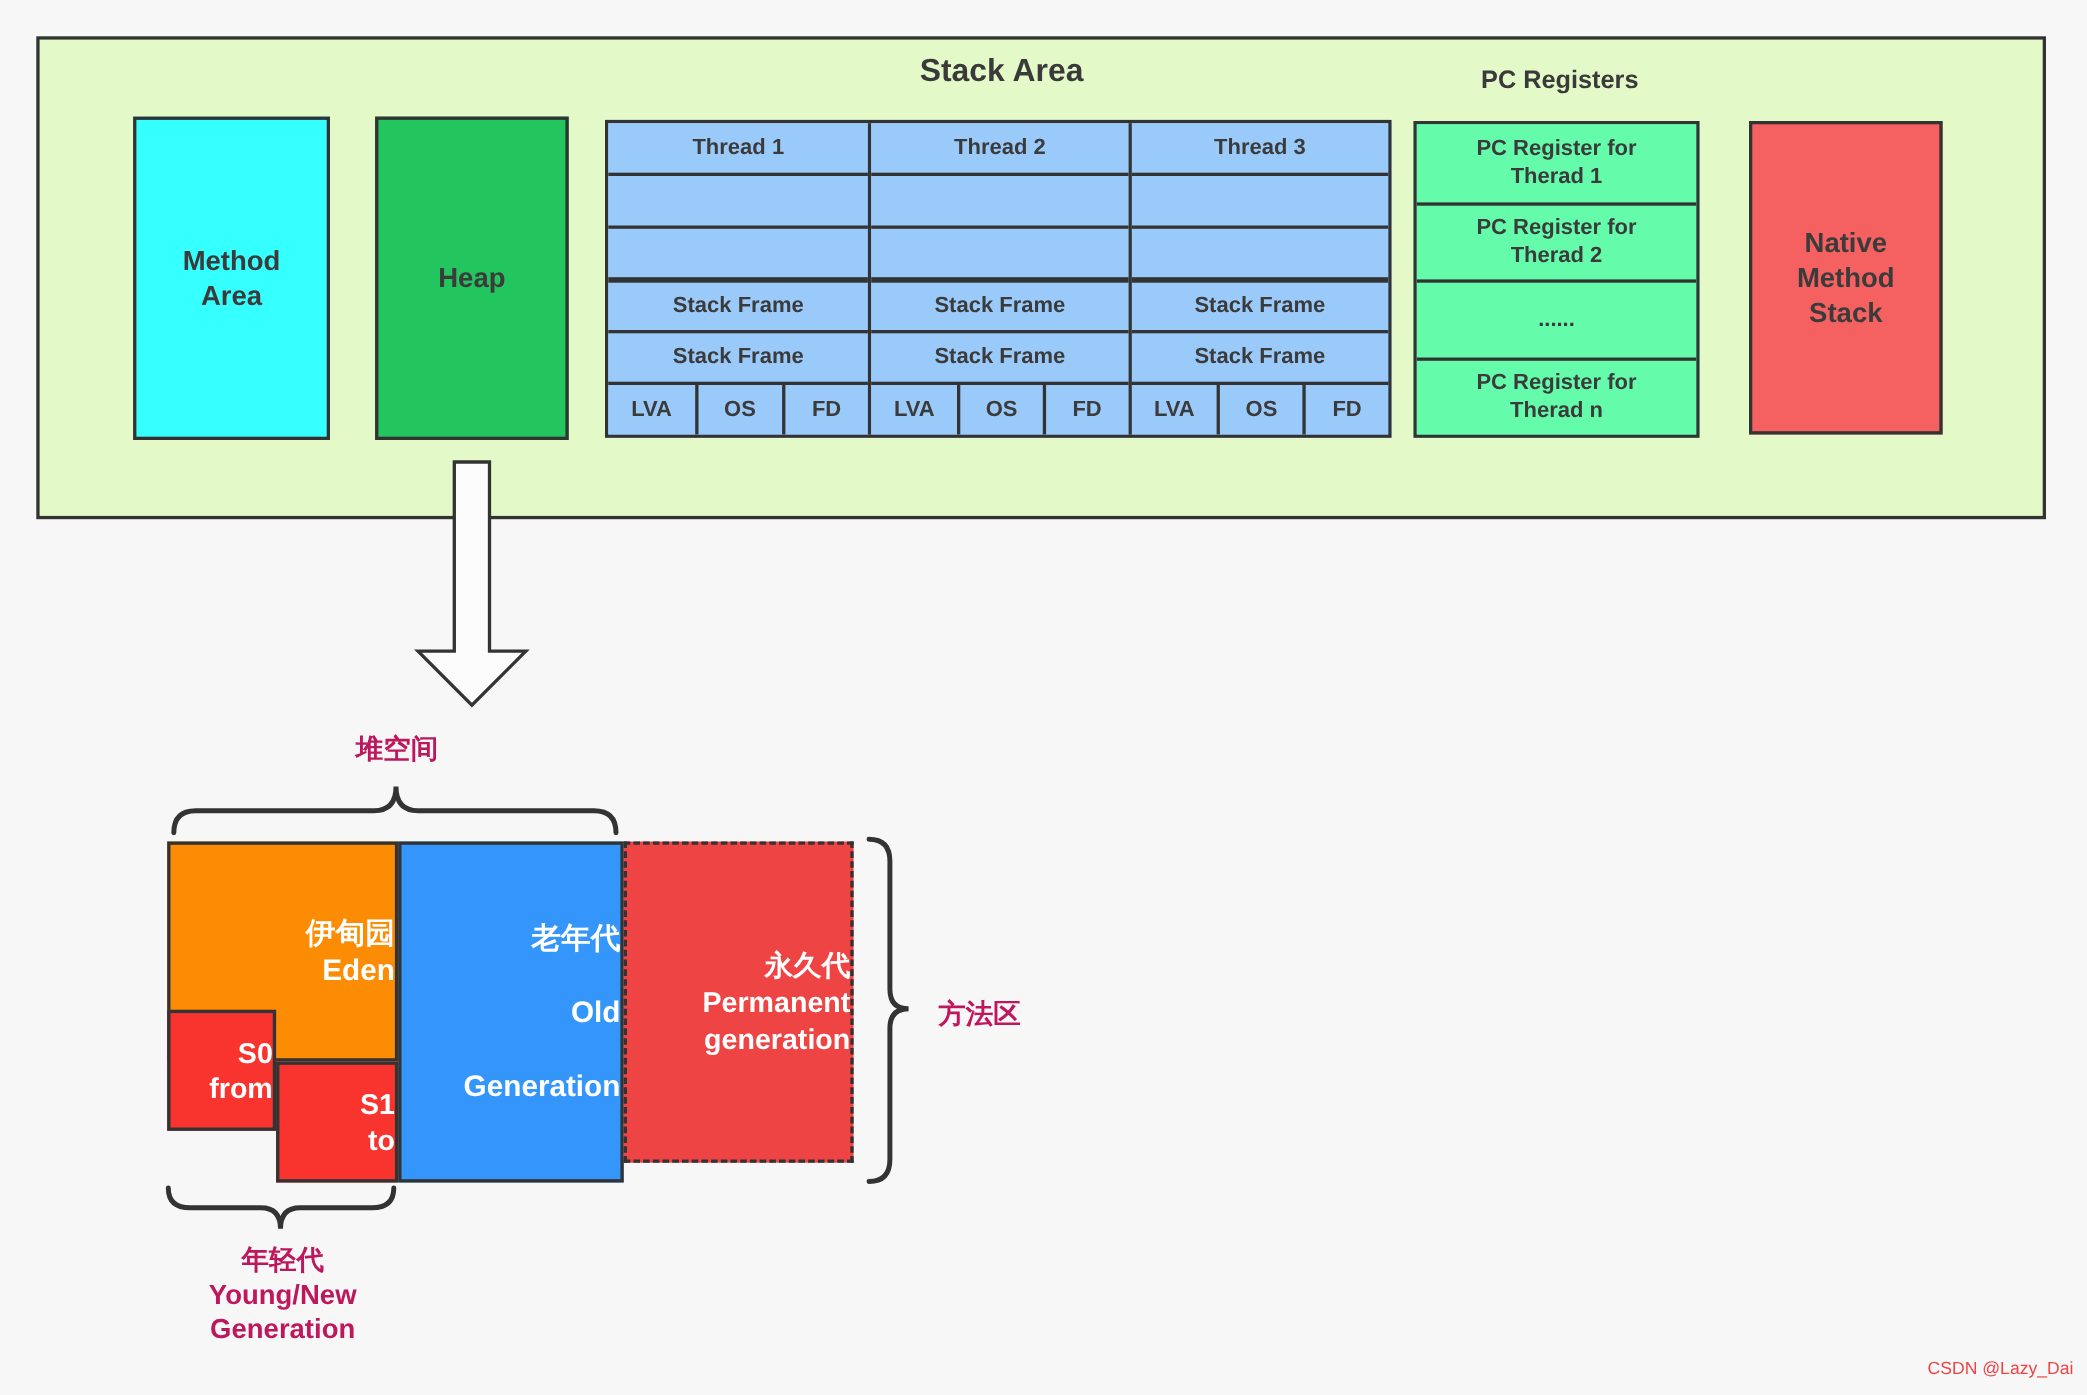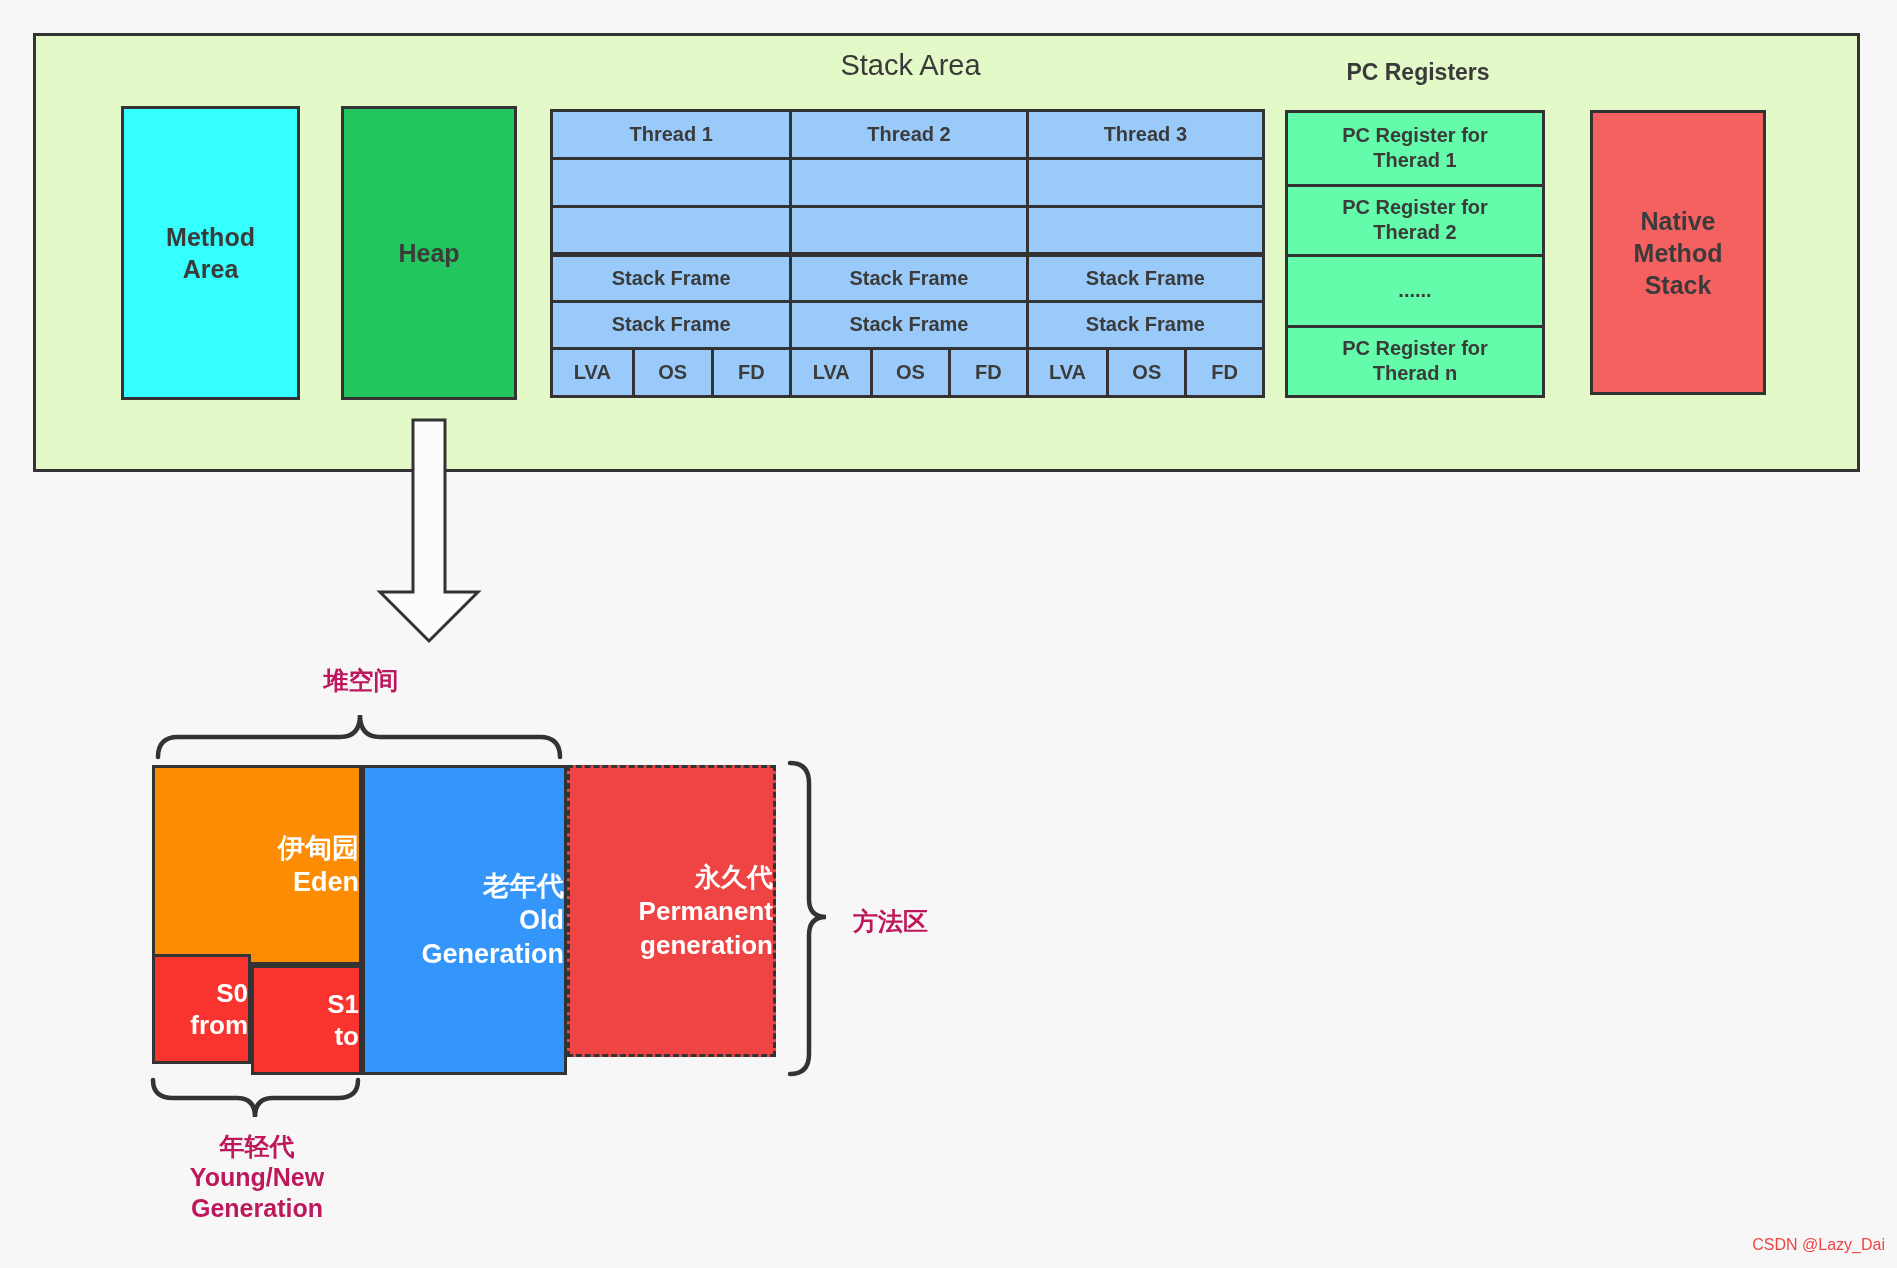--- a/index.html
+++ b/index.html
@@ -12,21 +12,21 @@
     color: #3b3b3b;
     -webkit-font-smoothing: antialiased;
   }
   .abs { position: absolute; box-sizing: border-box; }
 
   
   .runtime-box {
     left: 33px; top: 33px; width: 1827px; height: 439px;
     background: #e3fac8; border: 3px solid #333;
   }
-  .big-title { font-size: 29px; font-weight: normal; text-align: center; color: #3a3a3a; }
+  .big-title { font-size: 29px; font-weight: bold; text-align: center; color: #3a3a3a; }
   .mid-title { font-size: 23px; font-weight: bold; text-align: center; color: #3a3a3a; }
 
   .solid-box {
     border: 3px solid #333;
     display: flex; flex-direction: column;
     align-items: center; justify-content: center;
     font-weight: bold; text-align: center;
   }
   .method-box { left: 121px; top: 106px; width: 179px; height: 294px; background: #35ffff; font-size: 25px; line-height: 32px; }
   .heap-box   { left: 341px; top: 106px; width: 176px; height: 294px; background: #22c55e; font-size: 25px; }
@@ -71,23 +71,23 @@
   .overlay { left: 0; top: 0; width: 1897px; height: 1268px; pointer-events: none; }
 
   
   .cjk-label { font-size: 25px; font-weight: bold; color: #be185d; text-align: center; }
   .white-box {
     border: 3px solid #333;
     display: flex; flex-direction: column; align-items: flex-end; justify-content: center;
     color: #fff; font-weight: bold; text-align: center; line-height: 34px;
   }
   .eden-box { left: 152px; top: 765px; width: 210px; height: 200px; background: #fb8c03; font-size: 27px; }
-  .s0-box   { left: 152px; top: 954px; width: 99px;  height: 110px; background: #f9332d; font-size: 26px; line-height: 32px; }
+  .s0-box   { left: 152px; top: 918px; width: 99px;  height: 110px; background: #f9332d; font-size: 26px; line-height: 32px; }
   .s1-box   { left: 251px; top: 965px; width: 111px; height: 110px; background: #f9332d; font-size: 26px; line-height: 32px; }
-  .old-box  { left: 362px; top: 765px; width: 205px; height: 310px; background: #3496fb; font-size: 27px; }
+  .old-box  { left: 362px; top: 765px; width: 205px; height: 310px; background: #3496fb; font-size: 27px; gap: 33px; }
   .perm-box { left: 567px; top: 765px; width: 209px; height: 292px; background: #ef4444; border-style: dashed; font-size: 26px; }
 
   .young-label { left: 107px; top: 1131px; width: 300px; line-height: 31px; }
   .fangfaqu-label { left: 853px; top: 905px; width: 140px; text-align: left; }
 
   .watermark {
     right: 12px; top: 1236px;
     font-size: 16px; color: #ef4444; font-weight: normal;
   }
 </style>

